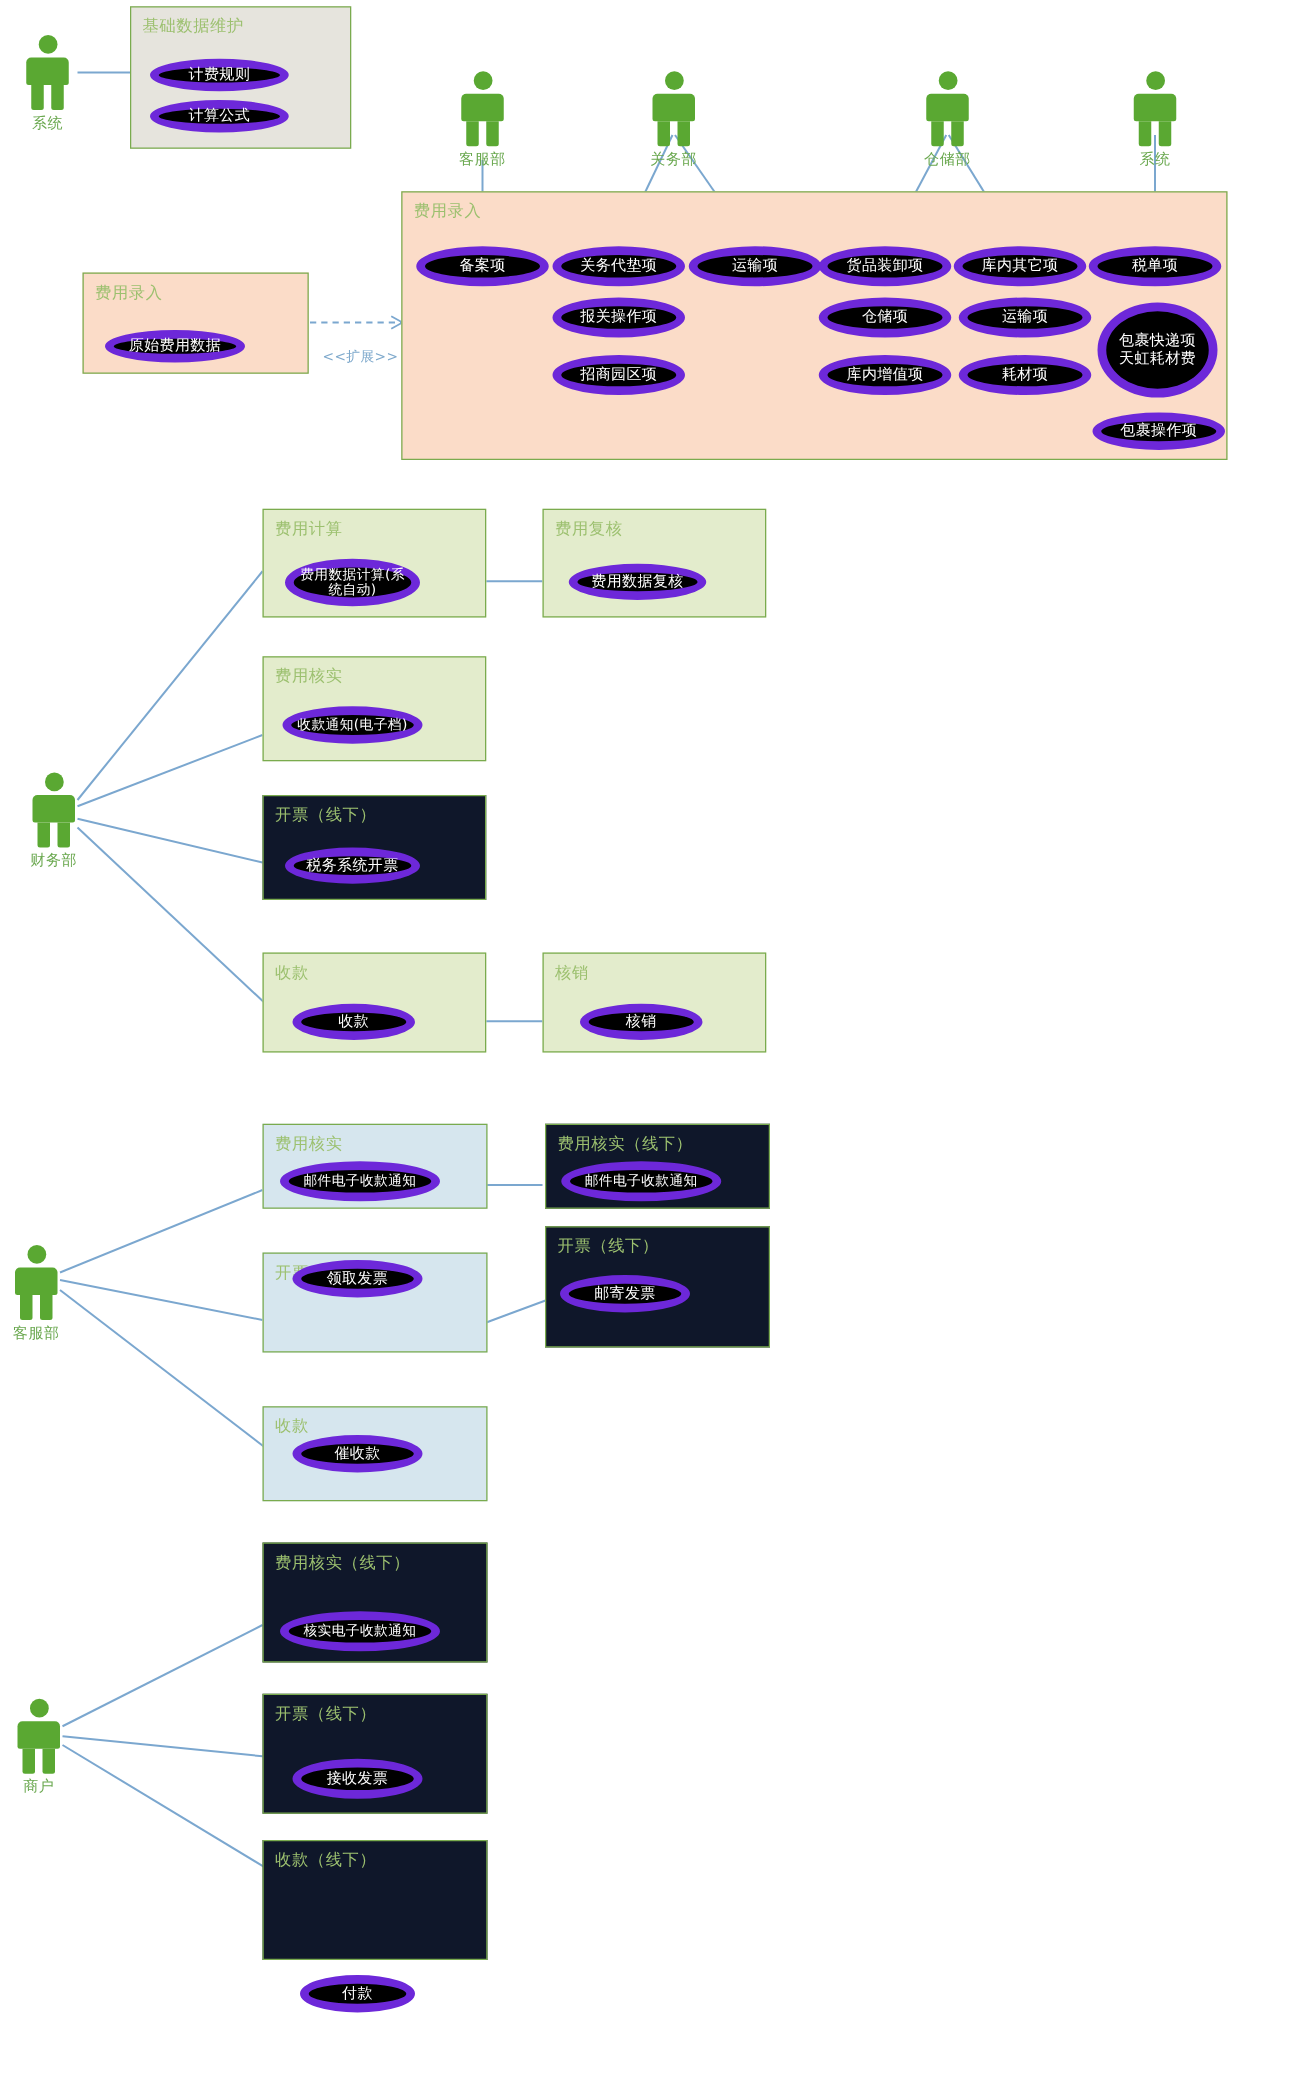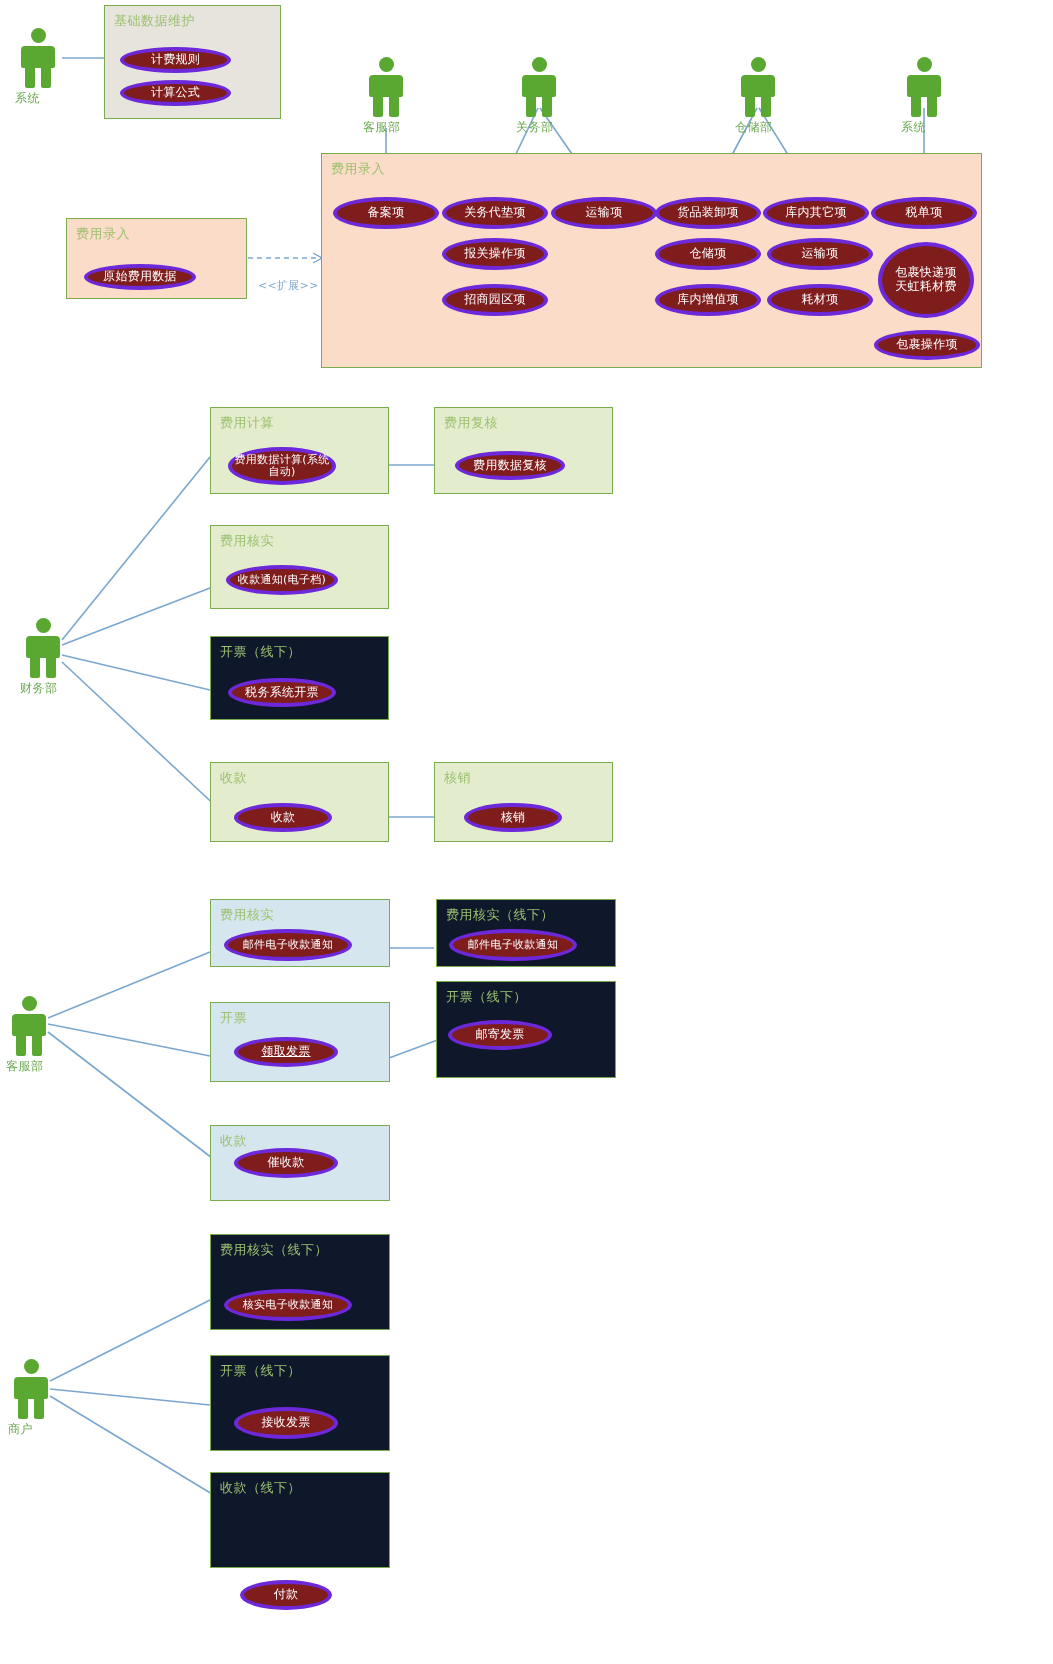--- a/index.html
+++ b/index.html
@@ -35,37 +35,38 @@
     font-size: 13px;
     color: #9cc06f;
     white-space: nowrap;
     letter-spacing: .5px;
   }
   
   .usecase {
     position: absolute;
     box-sizing: border-box;
     border-radius: 50%;
-    background: #7f1d1d;
-    border: 4px solid #6d28d9;
+    background: #000000;
+    border: 7px solid #6d28d9;
     color: #ffffff;
     font-size: 12px;
     display: flex;
     align-items: center;
     justify-content: center;
     text-align: center;
     line-height: 1.15;
     letter-spacing: .3px;
     padding: 0 2px;
   }
   .usecase.small { font-size: 11px; }
   
   .actor {
     position: absolute;
     width: 46px;
+    text-align: center;
   }
   .actor .figure {
     position: relative;
     width: 46px;
     height: 60px;
     margin: 0 auto;
   }
   .actor .head {
     position: absolute;
     left: 50%;
@@ -320,21 +321,21 @@
   <div class="usecase small" style="left:224px; top:929px; width:128px; height:32px;">邮件电子收款通知</div>
 
   <div class="boundary gray" style="left:436px; top:899px; width:180px; height:68px;">
     <div class="boundary-title">费用核实（线下）</div>
   </div>
   <div class="usecase small" style="left:449px; top:929px; width:128px; height:32px;">邮件电子收款通知</div>
 
   <div class="boundary blue" style="left:210px; top:1002px; width:180px; height:80px;">
     <div class="boundary-title">开票</div>
   </div>
-  <div class="usecase" style="left:234px; top:1037px; width:104px; height:30px;text-decoration:underline;">领取发票</div>
+  <div class="usecase" style="left:234px; top:1008px; width:104px; height:30px;">领取发票</div>
 
   <div class="boundary gray" style="left:436px; top:981px; width:180px; height:97px;">
     <div class="boundary-title">开票（线下）</div>
   </div>
   <div class="usecase" style="left:448px; top:1020px; width:104px; height:30px;">邮寄发票</div>
 
   <div class="boundary blue" style="left:210px; top:1125px; width:180px; height:76px;">
     <div class="boundary-title">收款</div>
   </div>
   <div class="usecase" style="left:234px; top:1148px; width:104px; height:30px;">催收款</div>

